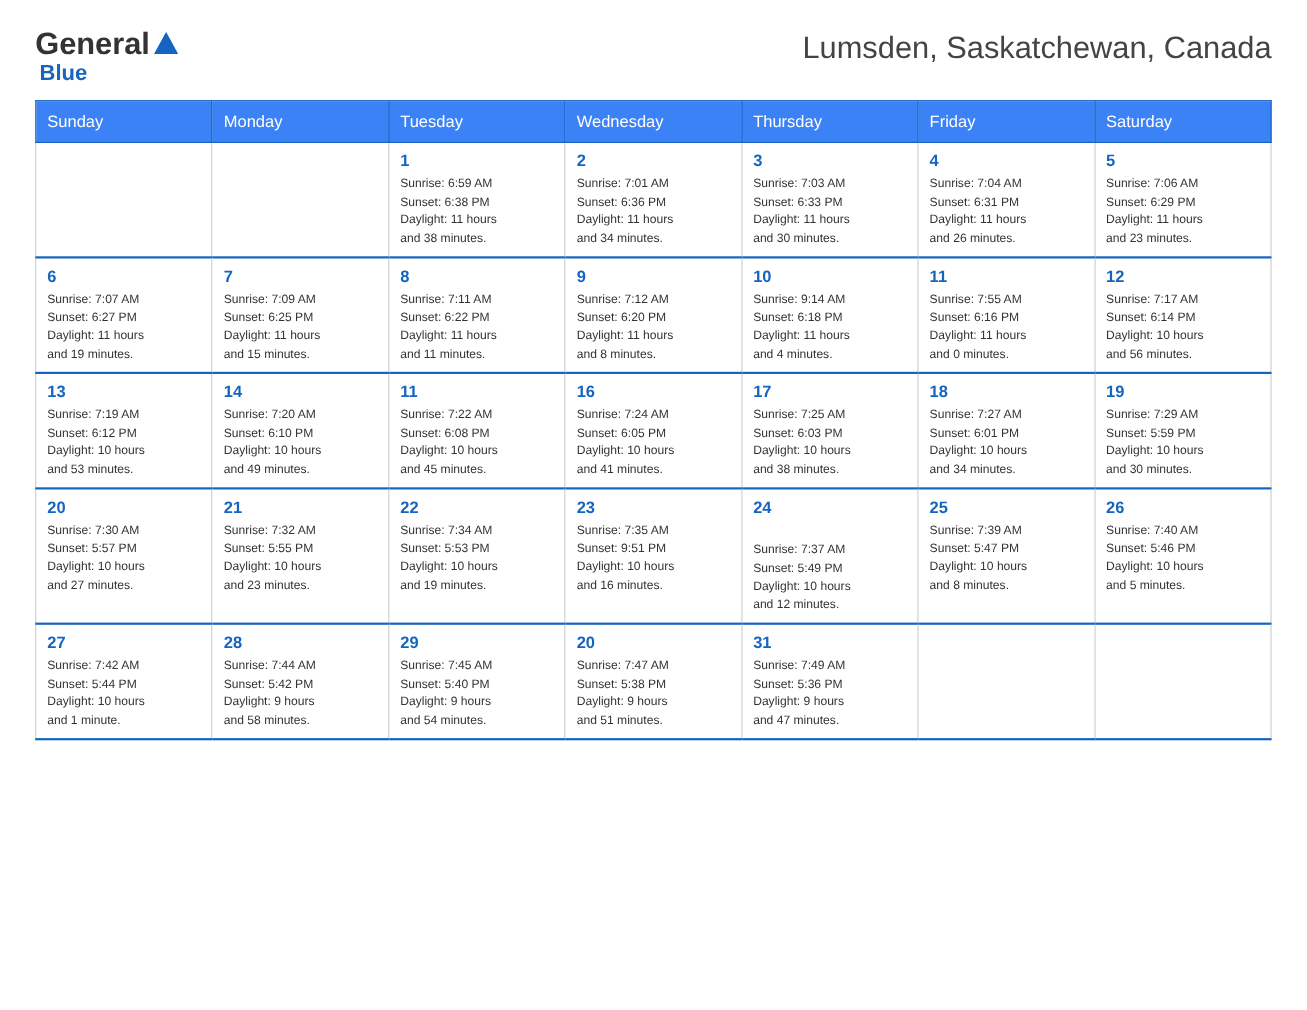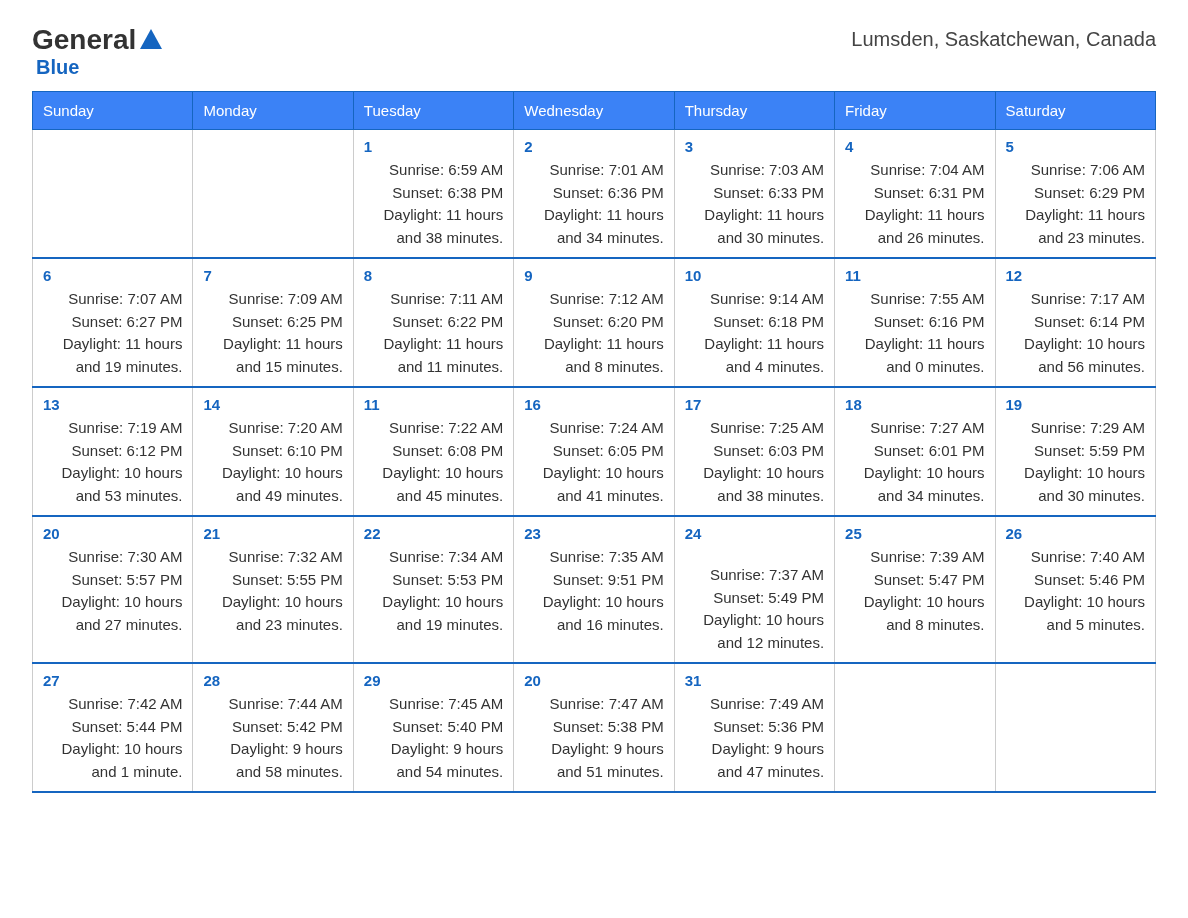--- a/index.html
+++ b/index.html
@@ -19,21 +19,21 @@
     .title-block {
       text-align: right;
     }
     .month-title {
       font-size: 48px;
       font-weight: 300;
       color: #222;
       line-height: 1.1;
     }
     .location-title {
-      font-size: 20px;
+      font-size: 28px;
       color: #444;
       margin-top: 4px;
     }
     .calendar-table {
       width: 100%;
       border-collapse: collapse;
       margin-top: 12px;
     }
     .calendar-table th {
       background: #3b82f6;
@@ -55,24 +55,23 @@
       color: #222;
     }
     .day-num {
       font-size: 15px;
       font-weight: bold;
       color: #1565c0;
       display: block;
       margin-bottom: 4px;
     }
     .day-info {
-      font-size: 15px;
+      font-size: 11px;
       color: #333;
       line-height: 1.5;
-      text-align: right;
     }
     .empty-cell {
       background: #fff;
     }
     .logo-wrapper {
       display: flex;
       flex-direction: column;
       align-items: flex-start;
     }
     .logo-line1 {

